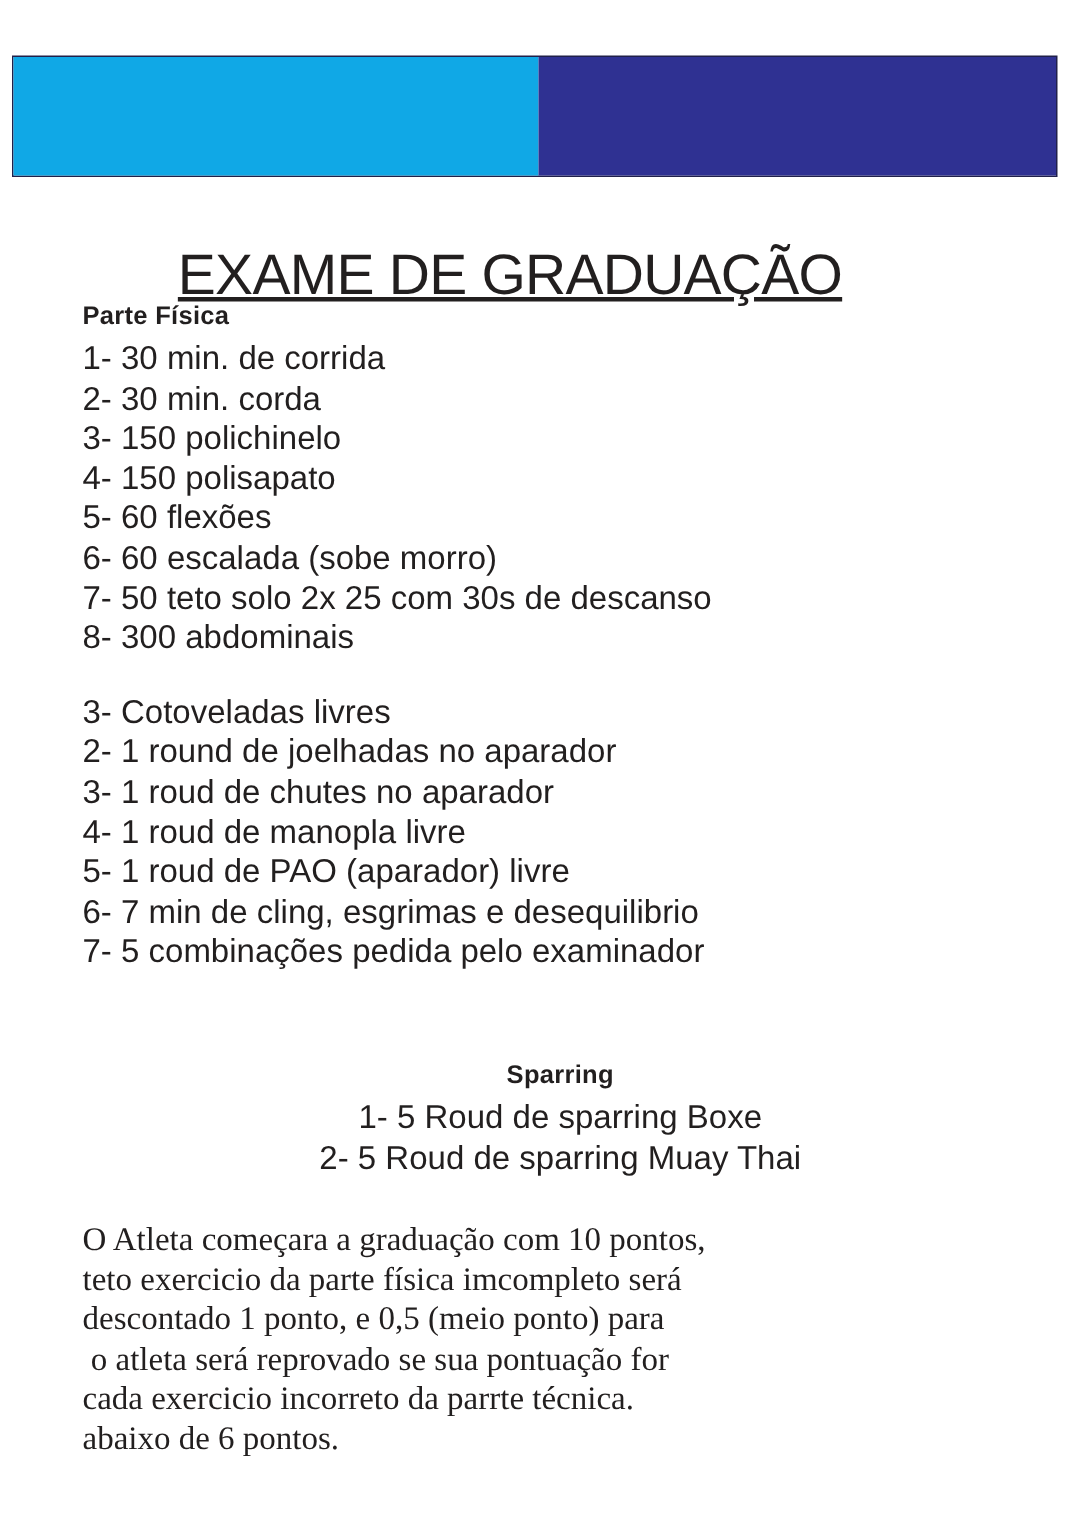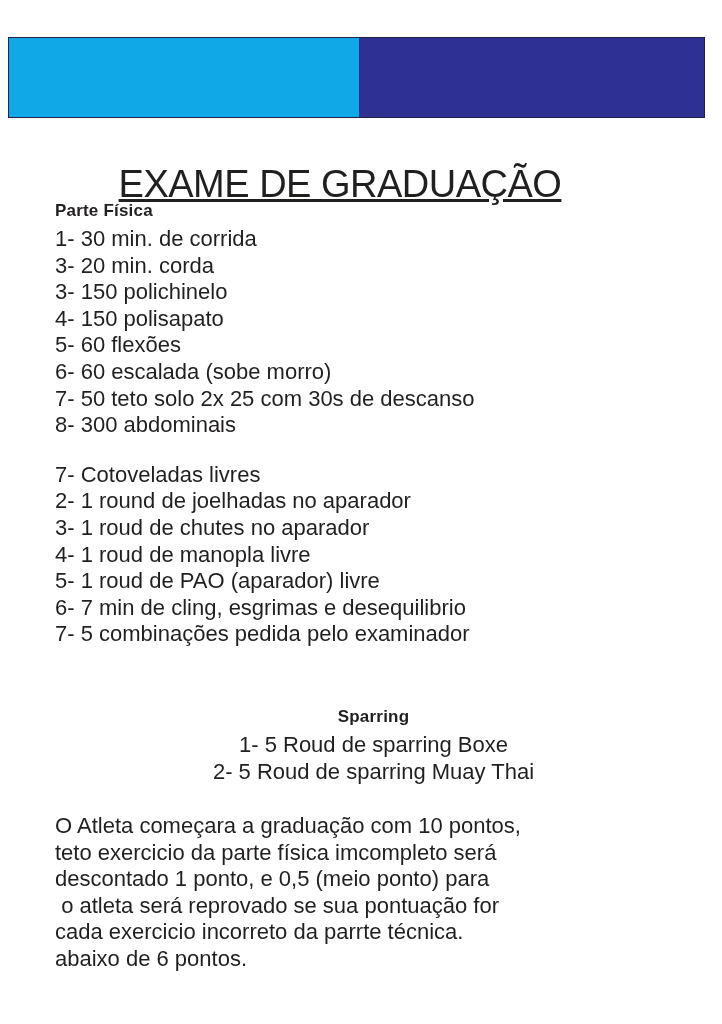--- a/index.html
+++ b/index.html
@@ -59,51 +59,51 @@
   .section.gap-lg { margin-top: 54px; text-align: center; }
   .section-heading {
     font-weight: 700;
     font-size: 17px;
     line-height: 30px;
     letter-spacing: 0.2px;
   }
   .list-line, .note-line {
     white-space: pre-wrap;  
   }
-  .notes { margin-top: 28px; }
+  .notes { margin-top: 28px; font-family: Liberation Serif, serif; }
 </style>
 </head>
 <body>
 
 <div class="header-bar">
   <div class="seg-left" style="background: rgb(16, 168, 230);"></div>
   <div class="seg-right" style="background: rgb(47, 49, 146);"></div>
 </div>
 
 <h1 class="doc-title">EXAME DE GRADUAÇÃO</h1>
 
 <div class="content">
 
   <div class="section">
     <div class="section-heading">Parte Física</div>
     <div>
         <div class="list-line">1- 30 min. de corrida</div>
-        <div class="list-line">3- 20 min. corda</div>
+        <div class="list-line">2- 30 min. corda</div>
         <div class="list-line">3- 150 polichinelo</div>
         <div class="list-line">4- 150 polisapato</div>
         <div class="list-line">5- 60 flexões</div>
         <div class="list-line">6- 60 escalada (sobe morro)</div>
         <div class="list-line">7- 50 teto solo 2x 25 com 30s de descanso</div>
         <div class="list-line">8- 300 abdominais</div>
       </div>
   </div>
 
   <div class="section">
     <div>
-        <div class="list-line">7- Cotoveladas livres</div>
+        <div class="list-line">3- Cotoveladas livres</div>
         <div class="list-line">2- 1 round de joelhadas no aparador</div>
         <div class="list-line">3- 1 roud de chutes no aparador</div>
         <div class="list-line">4- 1 roud de manopla livre</div>
         <div class="list-line">5- 1 roud de PAO (aparador) livre</div>
         <div class="list-line">6- 7 min de cling, esgrimas e desequilibrio</div>
         <div class="list-line">7- 5 combinações pedida pelo examinador</div>
       </div>
   </div>
 
   <div class="section gap-lg">

